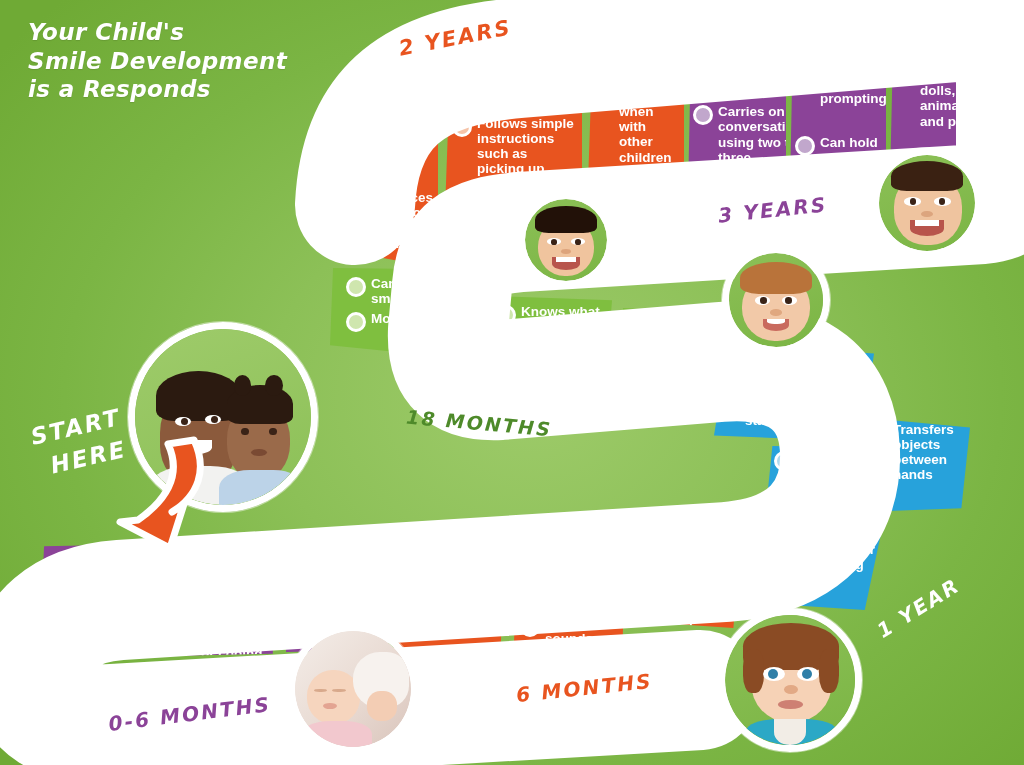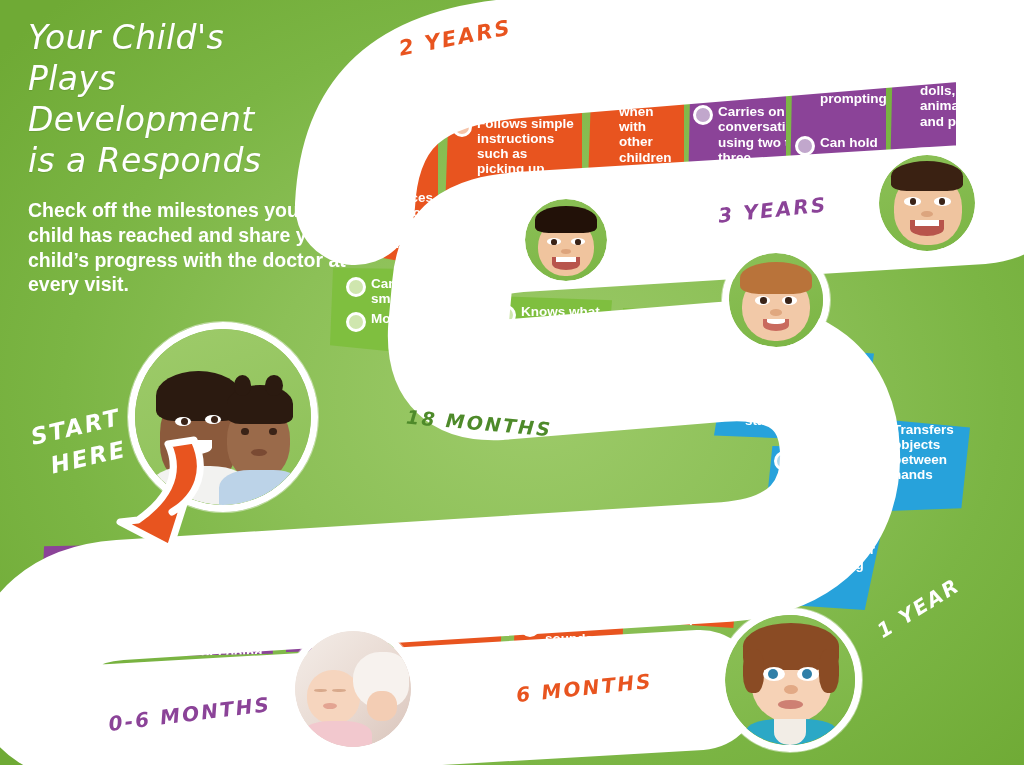--- a/index.html
+++ b/index.html
@@ -40,22 +40,22 @@
   .chk.g{background:#CFE6AE;}
   .mtx{flex:1 1 auto;}
 
   
   #title{
     position:absolute;left:28px;top:18px;width:320px;
     color:#ffffff;z-index:40;
   }
   #title .hand{
     font-family:"DejaVu Sans", sans-serif;
-    font-weight:normal;font-style:italic;
-    font-size:33px;line-height:1.24;letter-spacing:.4px;
+    font-weight:bold;font-style:italic;
+    font-size:23px;line-height:1.24;letter-spacing:.4px;
     text-shadow:0 1px 1px rgba(0,0,0,.10);
   }
   #title .sub{
     margin-top:16px;font-size:19.5px;font-weight:bold;line-height:1.28;
   }
 
   
   .lbl{
     position:absolute;z-index:45;
     font-family:"DejaVu Sans", sans-serif;
@@ -317,23 +317,22 @@
       <span class="mtx">Lift head and chest while on stomach</span>
     </div>
     <div class="ms">
       <span class="chk p"></span>
       <span class="mtx">Smile, follow movements by turning head</span>
     </div>
   </div>
 
   <div id="title">
     <div class="hand">Your Child's</div>
-    <div class="hand">Plays Development</div>
+    <div class="hand">Smile Development</div>
     <div class="hand">is a Responds</div>
-    <div class="sub">Check off the milestones your child has reached and share your child’s progress with the doctor at every visit.</div>
   </div>
 
   <div class="lbl" style="left:30px;top:414px;font-size:23px;color:#fff;transform:rotate(-13deg);">START</div>
   <div class="lbl" style="left:50px;top:444px;font-size:23px;color:#fff;transform:rotate(-13deg);">HERE</div>
 
   <svg class="abs" width="190" height="190" style="left:98px;top:430px;z-index:38;">
     <path d="M 96,10 C 110,40 100,66 74,82 L 86,74 L 72,118 L 22,92 L 40,90
              C 74,66 82,40 70,14 Z" fill="#E8541F" stroke="#ffffff" stroke-width="7" stroke-linejoin="round"></path>
   </svg>
 

